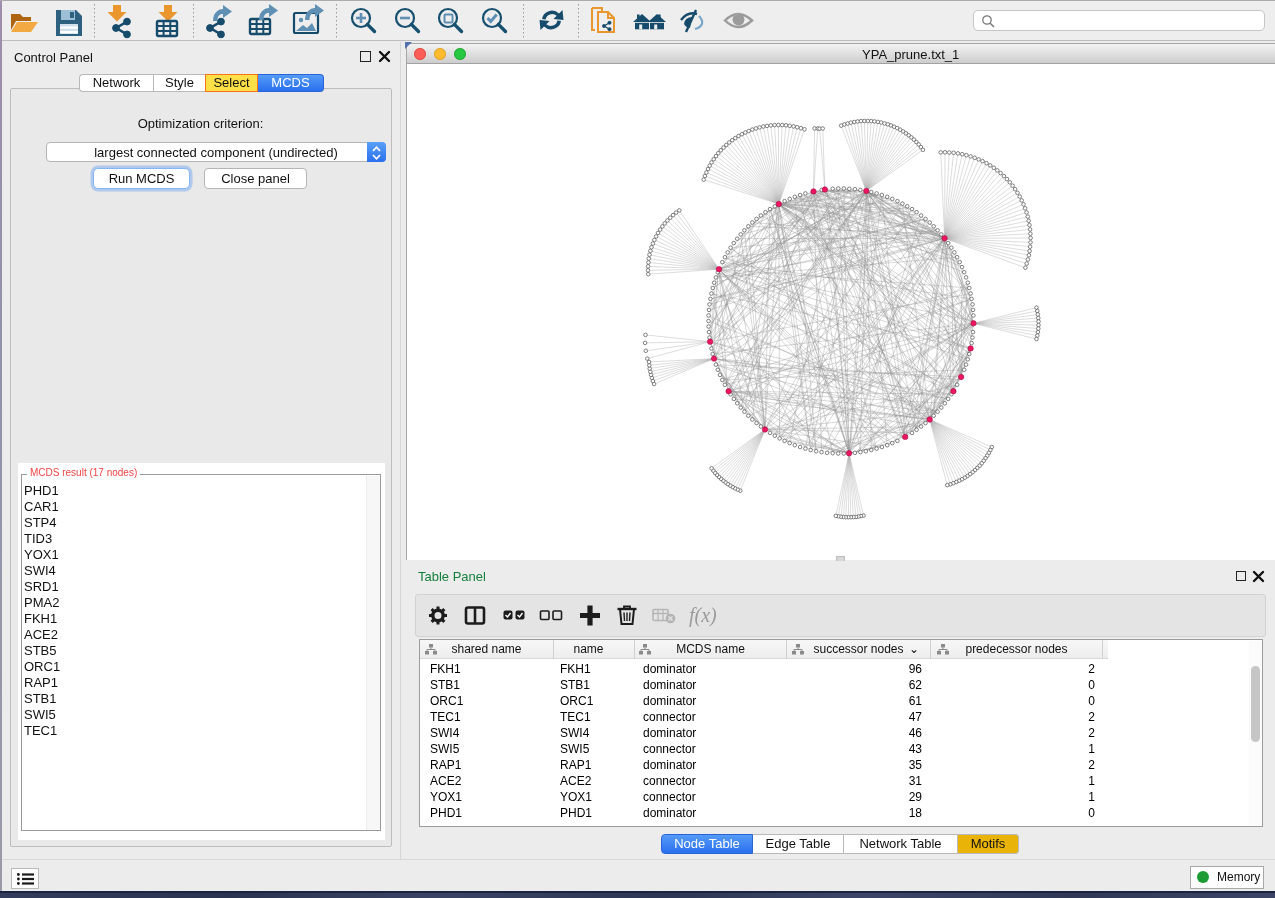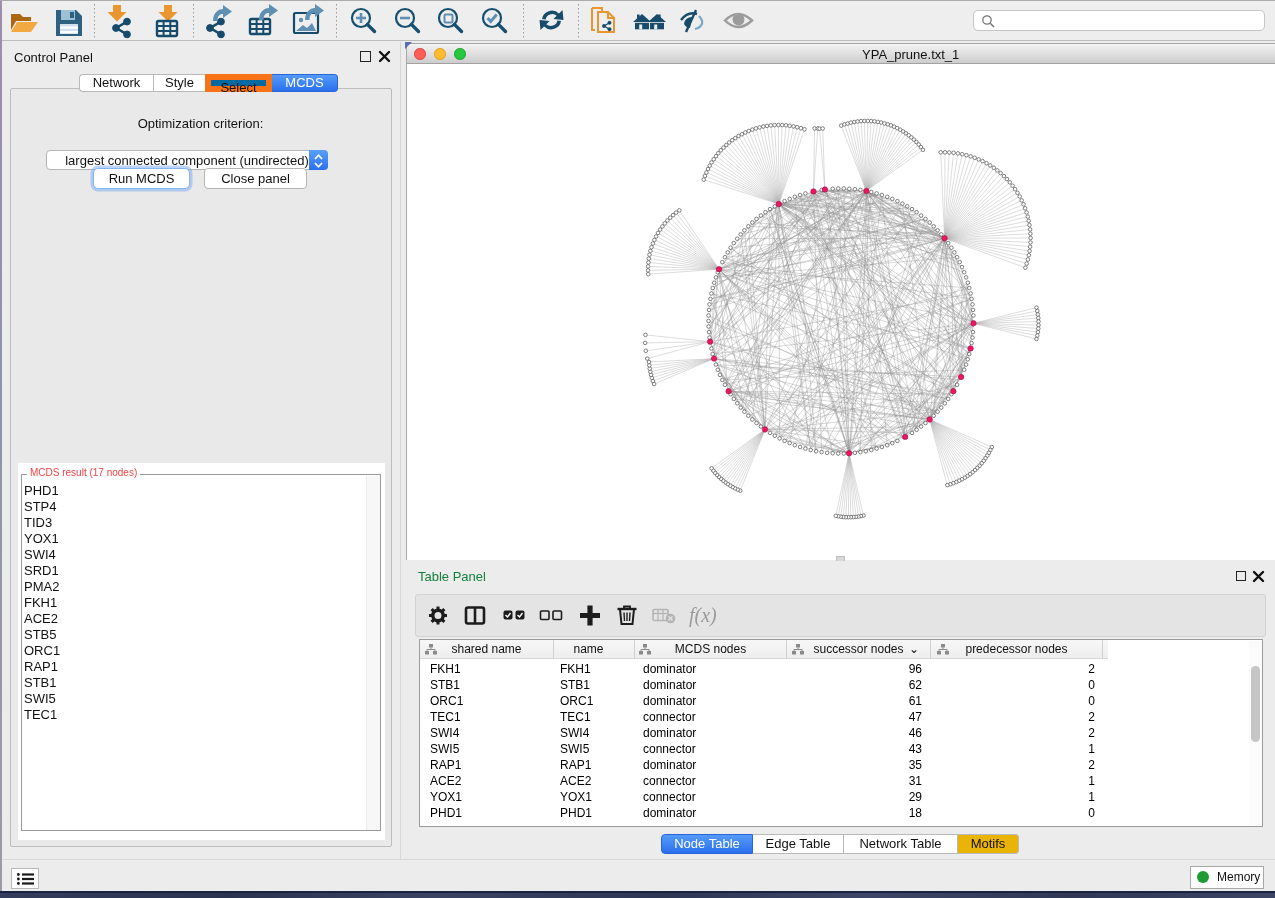--- a/index.html
+++ b/index.html
@@ -165,41 +165,42 @@
   <div class="abs" style="left:360px;top:9px;width:11px;height:11px;border:1.6px solid #222"></div>
   <svg class="abs" style="left:378px;top:8px" width="13" height="13" viewBox="0 0 13 13">
       <path d="M2,2 L11,11 M11,2 L2,11" stroke="#111" stroke-width="2.4" stroke-linecap="round"></path>
     </svg>
 
   <div class="abs" style="left:10px;top:46px;width:382px;height:759px;background:#e9e9e9;border:1px solid #bdbdbd;border-radius:2px"></div>
 
   <div class="abs" style="left:79px;top:32px;height:18px;display:flex;font-size:13px">
     <div style="width:74px;background:#fff;border:1px solid #b9b9b9;border-right:none;border-radius:4px 0 0 4px;text-align:center;line-height:16px;color:#111">Network</div>
     <div style="width:52px;background:#fff;border:1px solid #b9b9b9;border-right:none;text-align:center;line-height:16px;color:#111">Style</div>
-    <div style="width:67px;background:#0369a1;border:6px solid #f97316;text-align:center;line-height:16px;color:#111">Select</div>
+    <div style="width:53px;background:#fde047;border:1px solid #f97316;text-align:center;line-height:16px;color:#111">Select</div>
     <div style="width:66px;background:linear-gradient(#559bf8,#2a70ee);border:1px solid #2a64d8;border-left:none;border-radius:0 4px 4px 0;text-align:center;line-height:16px;color:#fff">MCDS</div>
   </div>
   <div class="abs" style="left:0;top:74px;width:401px;text-align:center;font-size:13px;color:#111">Optimization criterion:</div>
 
-  <div class="abs" style="left:46px;top:108px;width:282px;height:20px;background:#fff;border:1px solid #b5b5b5;border-radius:4px;font-size:13px;color:#111;text-align:center;line-height:19px">largest connected component (undirected)
+  <div class="abs" style="left:46px;top:100px;width:340px;height:20px;background:#fff;border:1px solid #b5b5b5;border-radius:4px;font-size:13px;color:#111;text-align:center;line-height:19px">largest connected component (undirected)
     <div class="abs" style="right:-1px;top:-1px;width:19px;height:20px;background:linear-gradient(#59a0f9,#2a70ee);border-radius:0 4px 4px 0"></div>
     <svg class="abs" style="right:3px;top:2px" width="11" height="16" viewBox="0 0 11 16">
         <path d="M2,6 L5.5,2.2 L9,6" fill="none" stroke="#fff" stroke-width="1.7"></path>
         <path d="M2,10 L5.5,13.8 L9,10" fill="none" stroke="#fff" stroke-width="1.7"></path>
       </svg>
   </div>
 
   <div class="abs" style="left:93px;top:126px;width:97px;height:21px;background:#fff;border:1.5px solid #86b6f2;box-shadow:0 0 0 2.5px rgba(120,170,240,0.5);border-radius:5px;font-size:13px;color:#111;text-align:center;line-height:19px">Run MCDS</div>
   <div class="abs" style="left:204px;top:126px;width:103px;height:21px;background:#fff;border:1px solid #b5b5b5;border-radius:4px;font-size:13px;color:#111;text-align:center;line-height:20px">Close panel</div>
 
   <div class="abs" style="left:18px;top:421px;width:367px;height:377px;background:#ffffff"></div>
   <div class="abs" style="left:21px;top:432px;width:360px;height:357px;border:1px solid #9a9a9a"></div>
   <div class="abs" style="left:27px;top:425px;background:#fff;padding:0 3px;font-size:10px;color:#ef4444">MCDS result (17 nodes)</div>
   <div class="abs" style="left:22px;top:441px;width:350px;font-size:13px;color:#111;padding-left:2px">
       <div style="height:16px;line-height:16px">PHD1</div>
+      <div style="height:16px;line-height:16px">CAR1</div>
       <div style="height:16px;line-height:16px">STP4</div>
       <div style="height:16px;line-height:16px">TID3</div>
       <div style="height:16px;line-height:16px">YOX1</div>
       <div style="height:16px;line-height:16px">SWI4</div>
       <div style="height:16px;line-height:16px">SRD1</div>
       <div style="height:16px;line-height:16px">PMA2</div>
       <div style="height:16px;line-height:16px">FKH1</div>
       <div style="height:16px;line-height:16px">ACE2</div>
       <div style="height:16px;line-height:16px">STB5</div>
       <div style="height:16px;line-height:16px">ORC1</div>
@@ -1188,21 +1189,21 @@
         </g>
       <text x="274" y="28" font-size="20" font-family="Liberation Serif,serif" font-style="italic" fill="#9a9a9a">f(x)</text>
     </g>
   </svg>
 
   <div class="abs" style="left:13px;top:78px;width:844px;height:188px;background:#fff;border:1px solid #9c9c9c"></div>
 
   <div class="abs" style="left:14px;top:79px;width:688px;height:19px;background:linear-gradient(#f7f7f7,#ededed);border-bottom:1px solid #d8d8d8;font-size:12px;color:#111">
     <div class="abs" style="left:0;top:0;width:134px;height:19px;border-right:1px solid #d0d0d0;text-align:center;line-height:19px">shared name</div>
     <div class="abs" style="left:133px;top:0;width:82px;height:19px;border-right:1px solid #d0d0d0;text-align:center;line-height:19px;padding-right:10px">name</div>
-    <div class="abs" style="left:215px;top:0;width:152px;height:19px;border-right:1px solid #d0d0d0;text-align:center;line-height:19px">MCDS nodes</div>
+    <div class="abs" style="left:215px;top:0;width:152px;height:19px;border-right:1px solid #d0d0d0;text-align:center;line-height:19px">MCDS name</div>
     <div class="abs" style="left:367px;top:0;width:144px;height:19px;border-right:1px solid #d0d0d0;text-align:center;line-height:19px">successor nodes<span class="abs" style="left:122px;top:0">⌄</span></div>
     <div class="abs" style="left:511px;top:0;width:172px;height:19px;border-right:1px solid #d0d0d0;text-align:center;line-height:19px">predecessor nodes</div>
     <div class="abs" style="left:5px;top:4px"><svg width="12" height="11" viewBox="0 0 12 11">
           <g fill="#8a8a8a">
             <rect x="4" y="0" width="4" height="3.5"></rect>
             <rect x="0" y="7" width="4" height="3.5"></rect>
             <rect x="8" y="7" width="4" height="3.5"></rect>
           </g>
           <path d="M6,3.5 V5.5 M2,7 V5.5 H10 V7" fill="none" stroke="#8a8a8a" stroke-width="1"></path>
         </svg></div>

